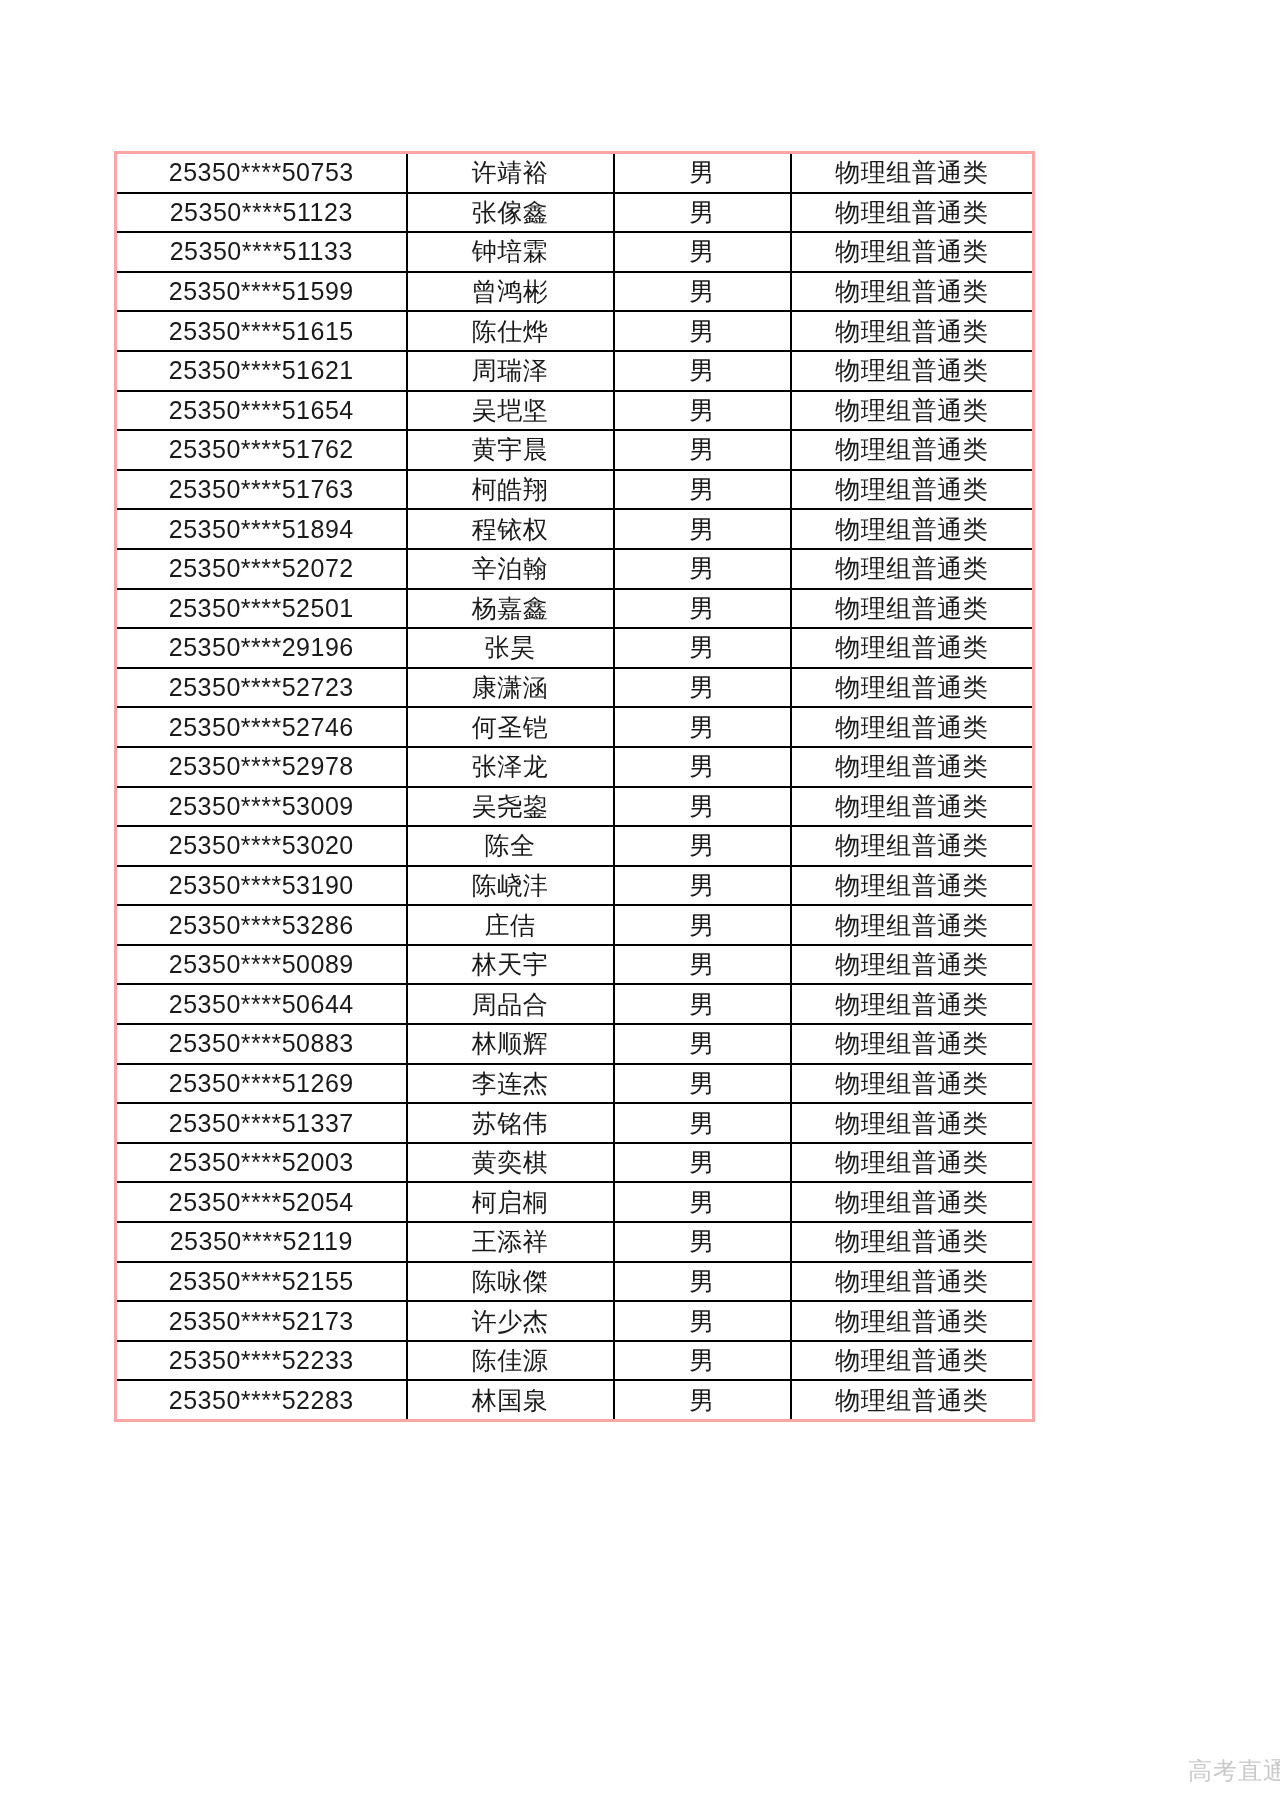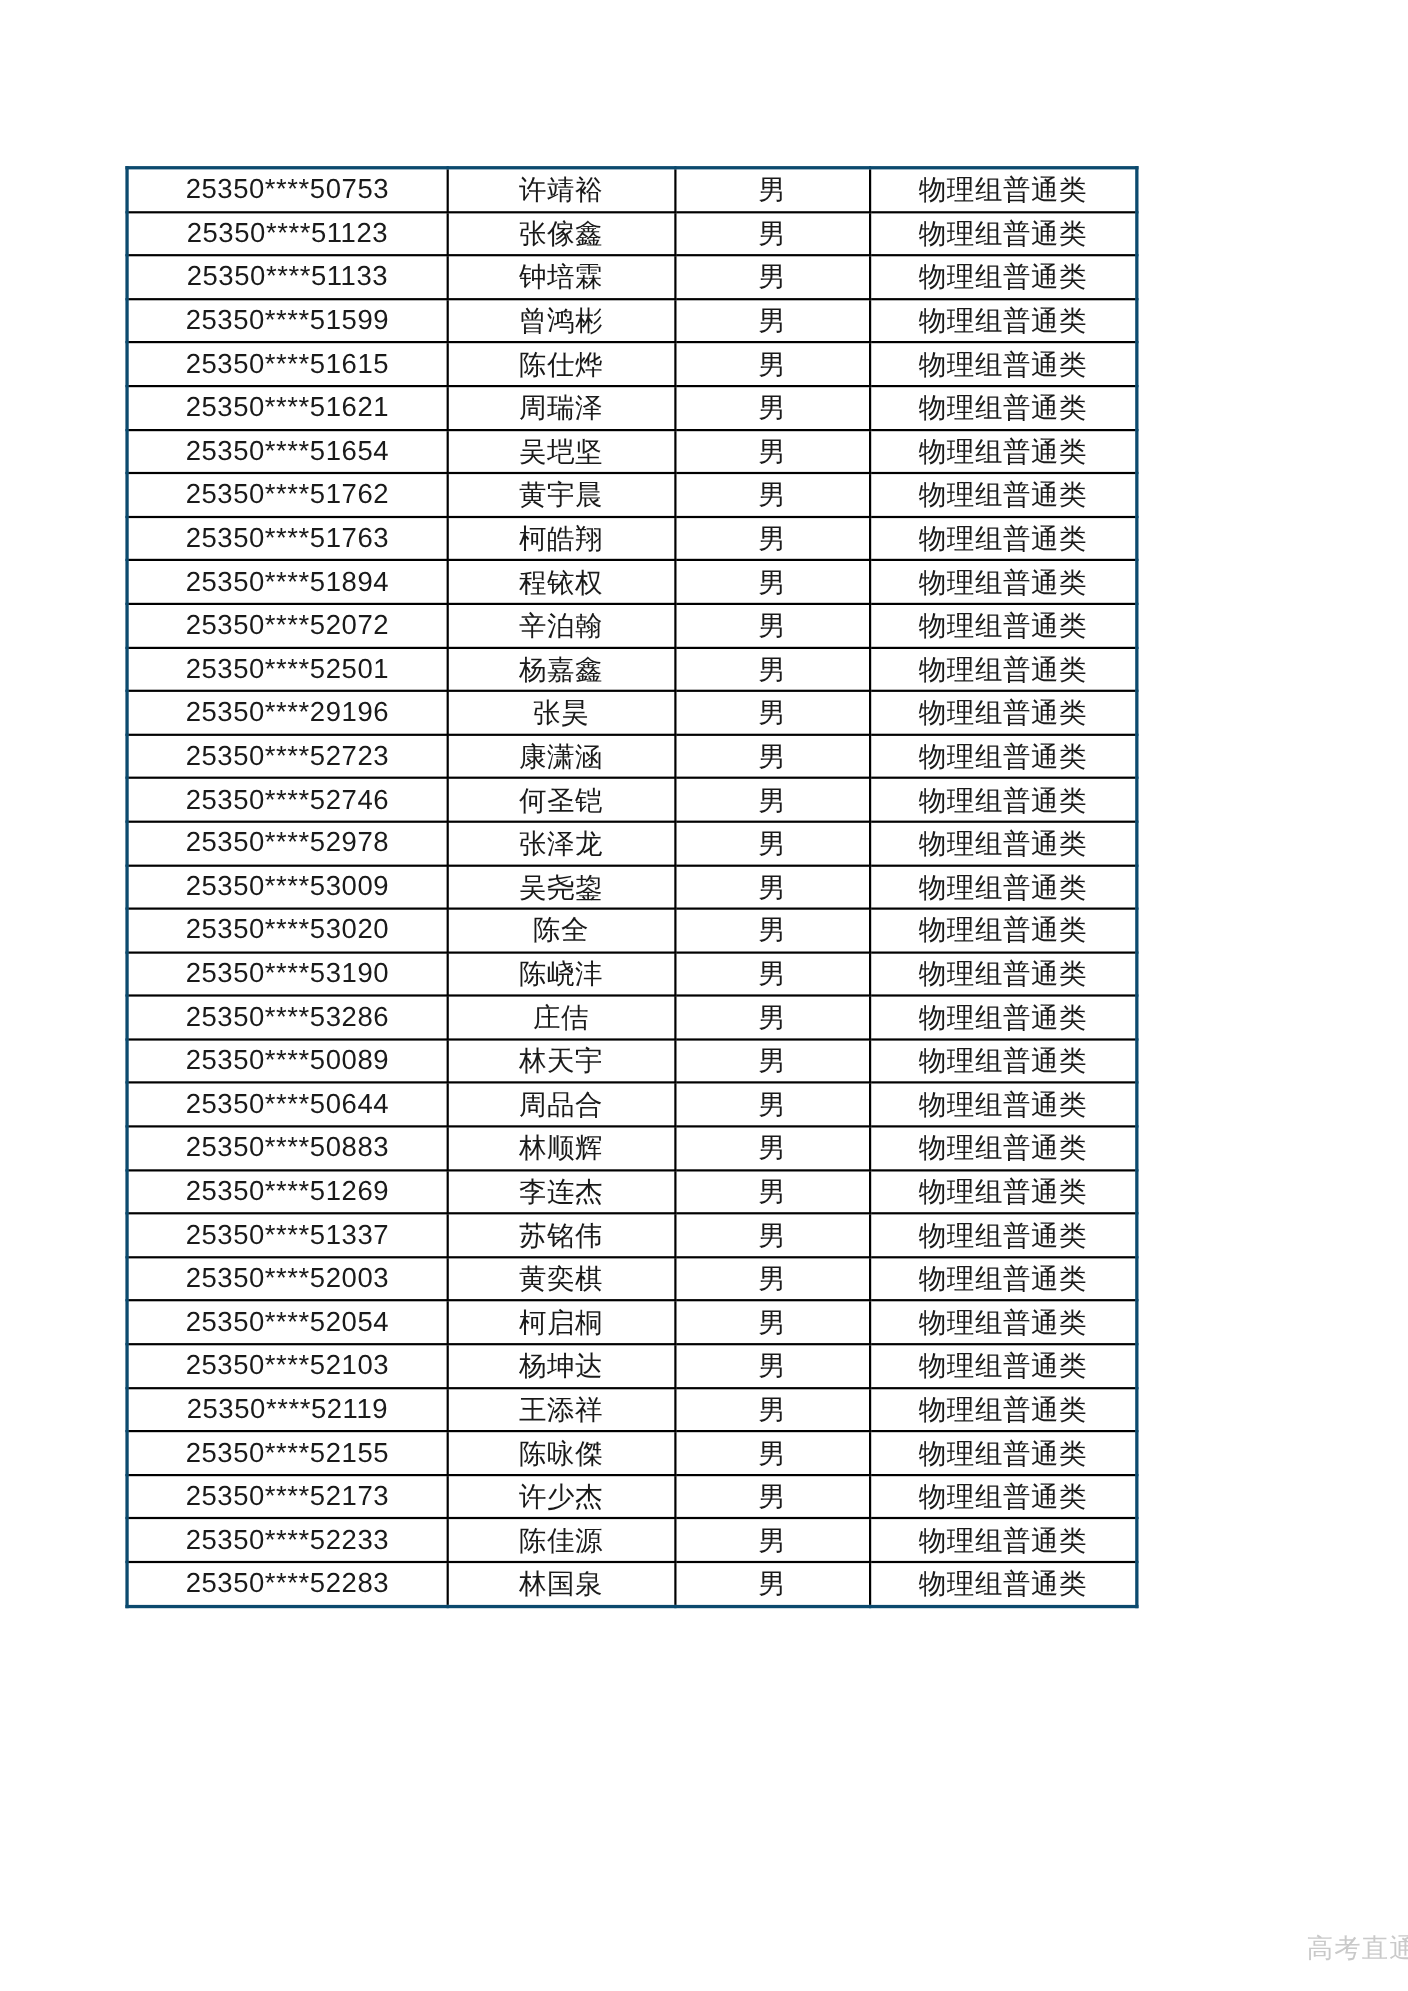--- a/index.html
+++ b/index.html
@@ -29,21 +29,21 @@
     text-align: center;
     vertical-align: middle;
     font-size: 25px;
     color: #1a1a1a;
     padding: 0;
     letter-spacing: 0.5px;
     white-space: nowrap;
     overflow: hidden;
   }
   .roster-table {
-    border: 3px solid #0c4a6e;
+    border: 3px solid #fca5a5;
     padding-left: 36px;
   }
   .col-id { width: 291px; }
   .col-name { width: 207px; }
   .col-gender { width: 177px; }
   .col-category { width: 243px; }
   .watermark {
     position: absolute;
     left: 1188px;
     top: 1755px;
@@ -252,26 +252,20 @@
       <td>物理组普通类</td>
     </tr>
 
     <tr>
       <td>25350****52054</td>
       <td>柯启桐</td>
       <td>男</td>
       <td>物理组普通类</td>
     </tr>
 
-    <tr>
-      <td>25350****52103</td>
-      <td>杨坤达</td>
-      <td>男</td>
-      <td>物理组普通类</td>
-    </tr>
 
     <tr>
       <td>25350****52119</td>
       <td>王添祥</td>
       <td>男</td>
       <td>物理组普通类</td>
     </tr>
 
     <tr>
       <td>25350****52155</td>

